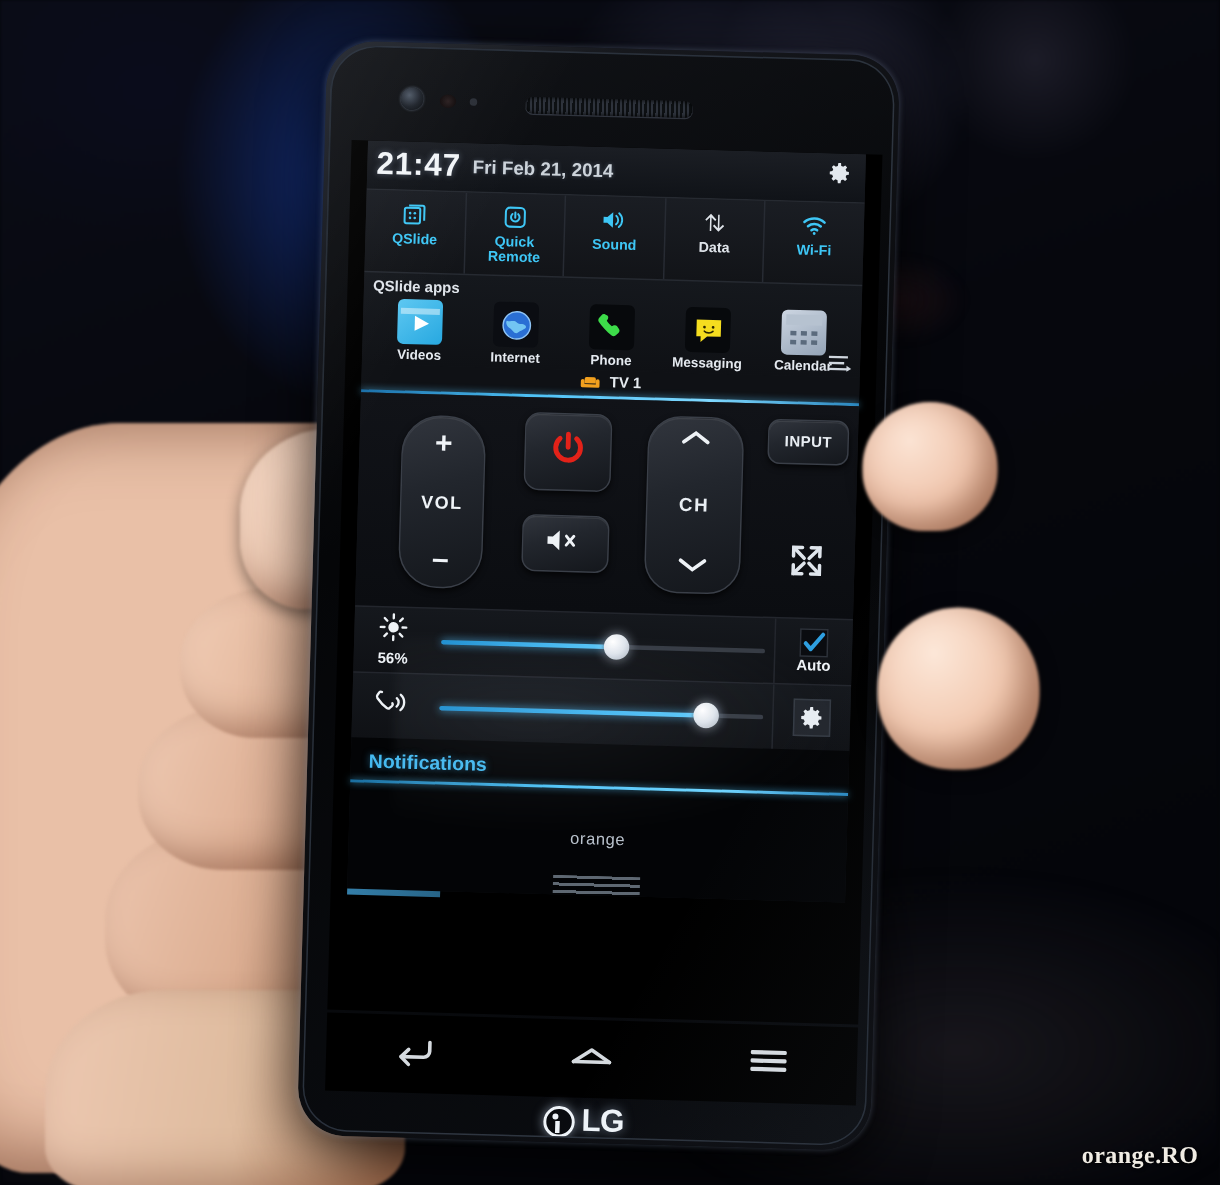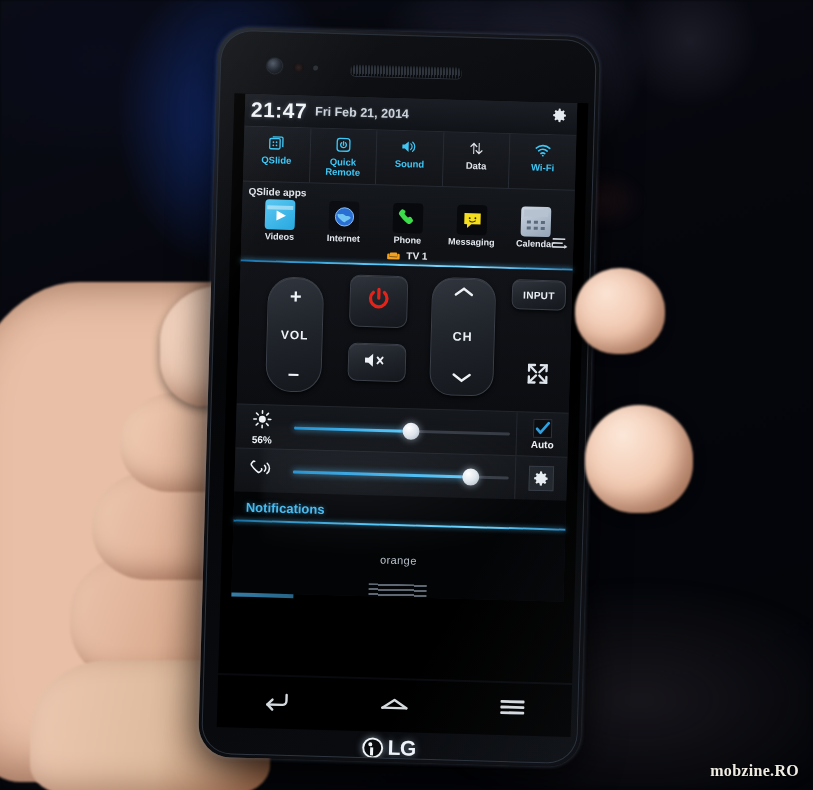--- a/index.html
+++ b/index.html
@@ -733,13 +733,13 @@
       <span id="lg-text">LG</span>
     </div>
 
     <div id="glass-sheen"></div>
   </div>
 </div>
 
 <div class="hand" id="fingertip-top-right"></div>
 <div class="hand" id="fingertip-bot-right"></div>
 
-<div id="watermark">mobzine.RO</div>
+<div id="watermark">orange.RO</div>
 
 </body></html>

